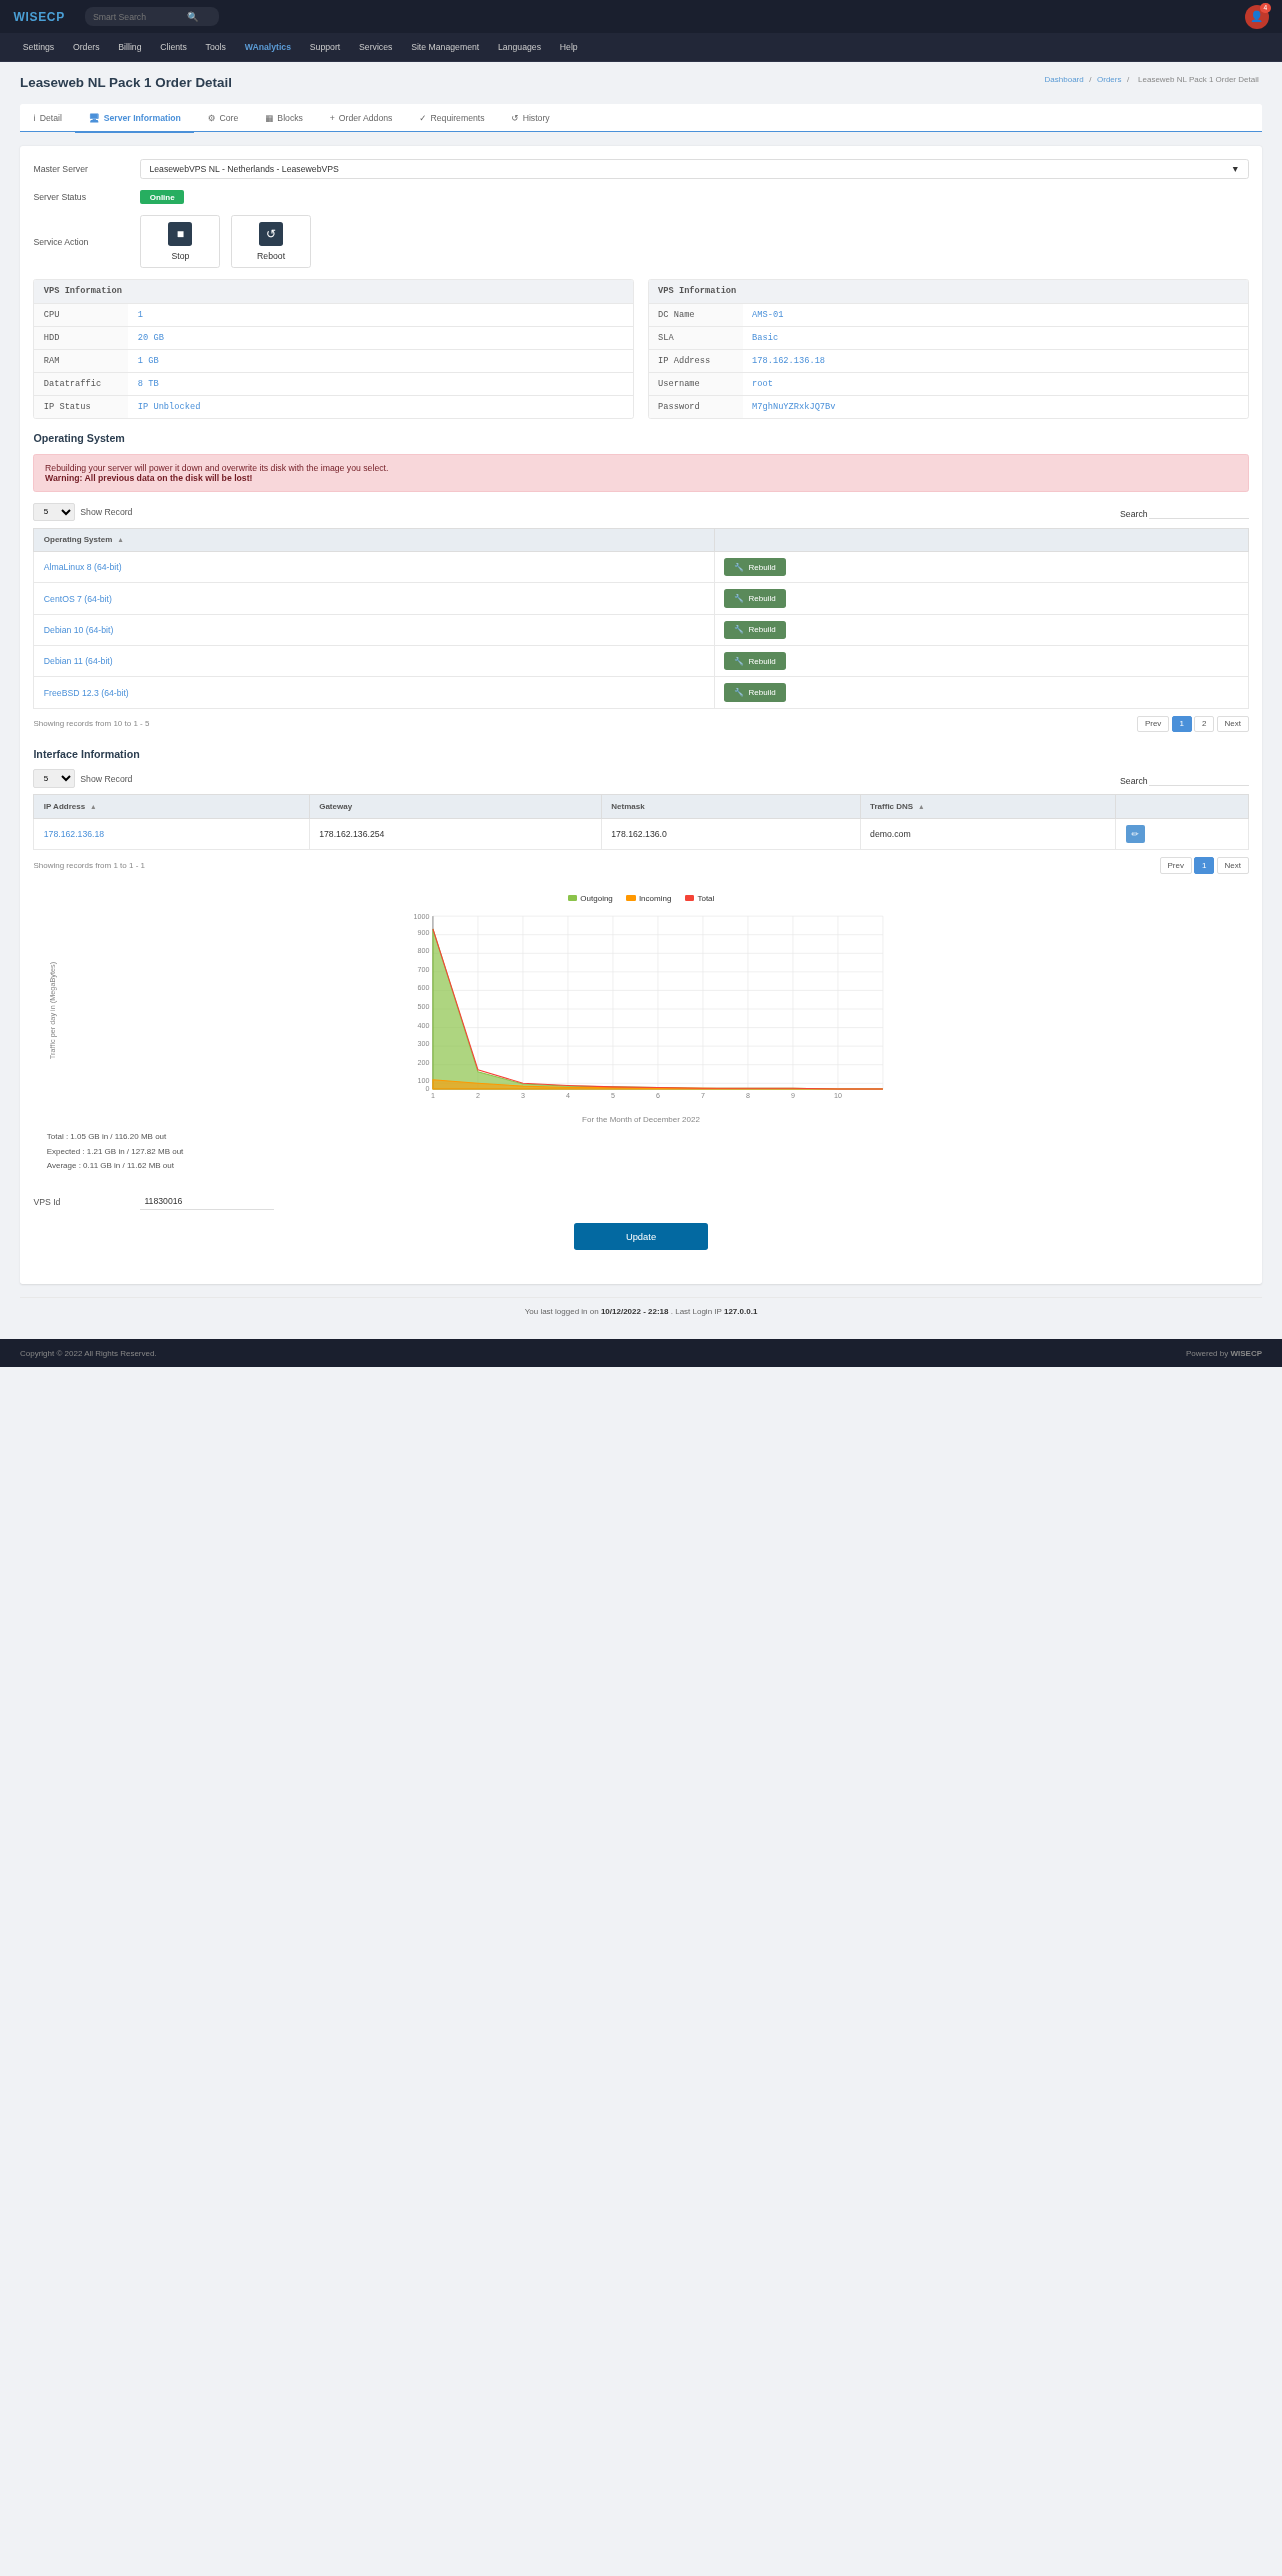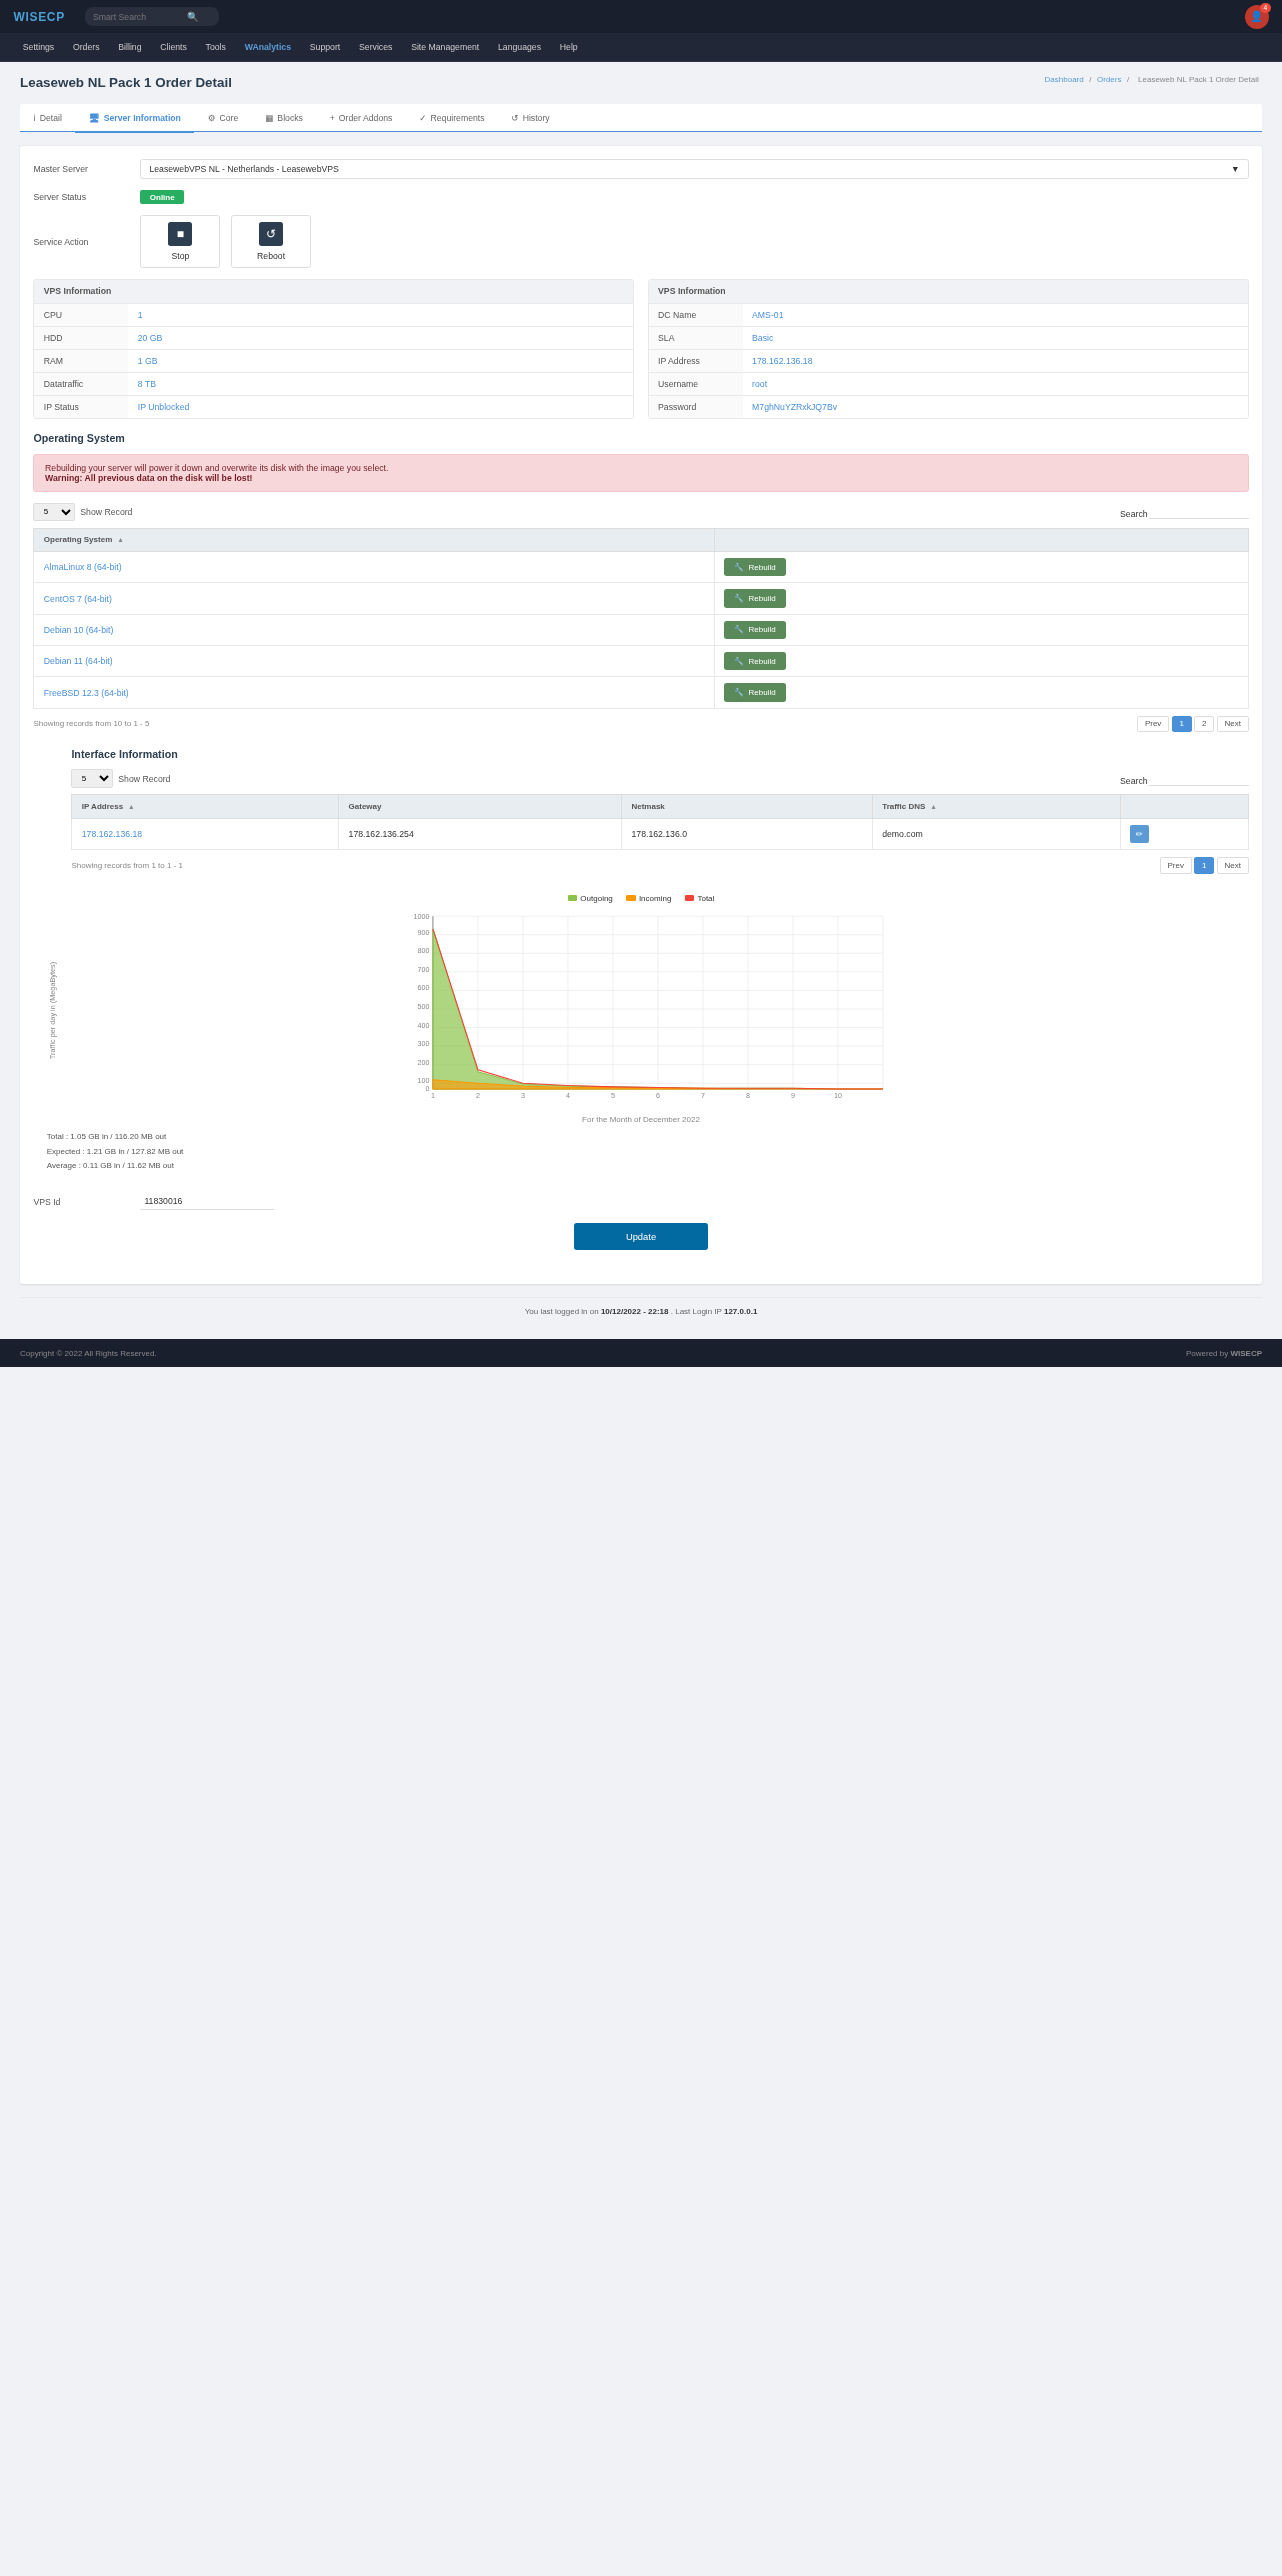--- a/index.html
+++ b/index.html
@@ -46,21 +46,21 @@
     .badge-online { background: #27ae60; color: white; padding: 2.7px 9.4px; border-radius: 2px; font-size: 8px; font-weight: 600; display: inline-block; }
 
     
     .action-btns { display: flex; gap: 10.7px; }
     .action-btn { display: flex; flex-direction: column; align-items: center; justify-content: center; width: 80px; height: 53px; border: 0.7px solid #ddd; border-radius: 2.7px; cursor: pointer; background: white; color: #333; font-size: 8.7px; gap: 5.3px; }
     .action-btn-icon { width: 24px; height: 24px; background: #2c3e50; border-radius: 2.7px; display: flex; align-items: center; justify-content: center; color: white; font-size: 12px; }
     .action-btn-icon.reboot { background: #2c3e50; }
 
     
     .vps-tables { display: grid; grid-template-columns: 1fr 1fr; gap: 13.4px; margin-bottom: 13.4px; }
-    .vps-table { border: 0.7px solid #e8e8e8; border-radius: 2.7px; overflow: hidden; }
+    .vps-table { border: 0.7px solid #e8e8e8; border-radius: 2.7px; overflow: hidden; font-family: Liberation Mono, monospace; }
     .vps-table-header { background: #f0f2f5; padding: 6.7px 9.4px; font-weight: 600; font-size: 8.7px; color: #555; }
     .vps-table-row { display: flex; border-top: 0.7px solid #e8e8e8; }
     .vps-table-row:first-child { border-top: none; }
     .vps-cell { padding: 6px 9.4px; flex: 1; }
     .vps-cell.label { color: #555; font-weight: 500; background: #fafafa; flex: 0 0 94px; }
     .vps-cell.value { color: #4a90d9; }
 
     
     .section-title { font-size: 10.7px; font-weight: 600; color: #2c3e50; margin-bottom: 9.4px; }
     .warning-box { background: #f8d7da; border: 0.7px solid #f5c6cb; border-radius: 2.7px; padding: 8px 10.7px; margin-bottom: 10.7px; color: #721c24; font-size: 8.7px; }
@@ -104,21 +104,21 @@
     .vps-id-label { width: 107px; font-weight: 500; color: #555; font-size: 8.7px; }
     .vps-id-input { border: none; border-bottom: 0.7px solid #ddd; outline: none; padding: 2.7px 4px; font-size: 8.7px; width: 134px; color: #333; }
     .update-btn { background: #0369a1; color: white; border: none; padding: 8px 27px; border-radius: 2.7px; cursor: pointer; font-size: 9.4px; font-weight: 500; display: block; margin: 0 auto 20px; min-width: 134px; }
 
     
     .last-login { text-align: center; padding: 9.4px; font-size: 8px; color: #666; border-top: 0.7px solid #e8e8e8; margin-top: 6.7px; }
     .last-login strong { color: #333; }
     .footer { background: #1a1f2e; color: #888; font-size: 8px; padding: 9.4px 20px; display: flex; justify-content: space-between; align-items: center; }
 
     
-    .interface-section { margin-top: 6.7px; margin-left: 38px; }
+    .interface-section { margin-top: 6.7px; }
     .edit-btn { background: #5b9bd5; color: white; border: none; width: 18.7px; height: 18.7px; border-radius: 2px; cursor: pointer; display: flex; align-items: center; justify-content: center; font-size: 8.7px; }
   </style>
 </head>
 <body>
 
 <div class="top-nav">
   <div class="logo">
     <span>WISE</span><span style="color:#4a9fd5">CP</span>
   </div>
   <div class="search-box">

